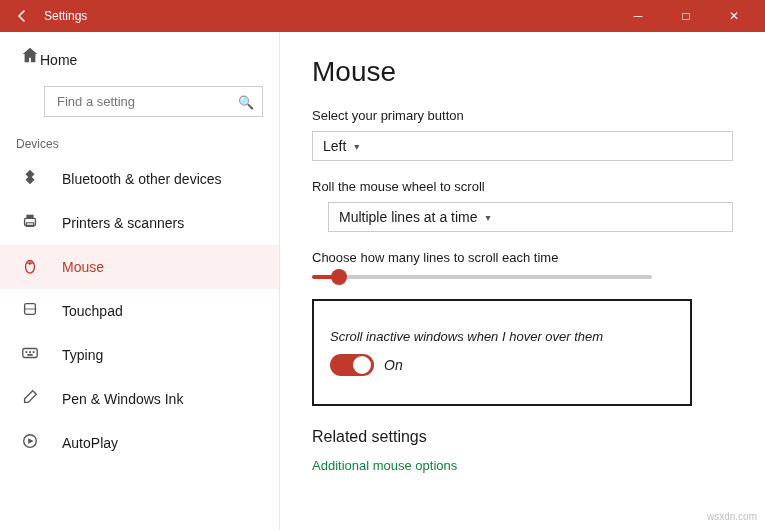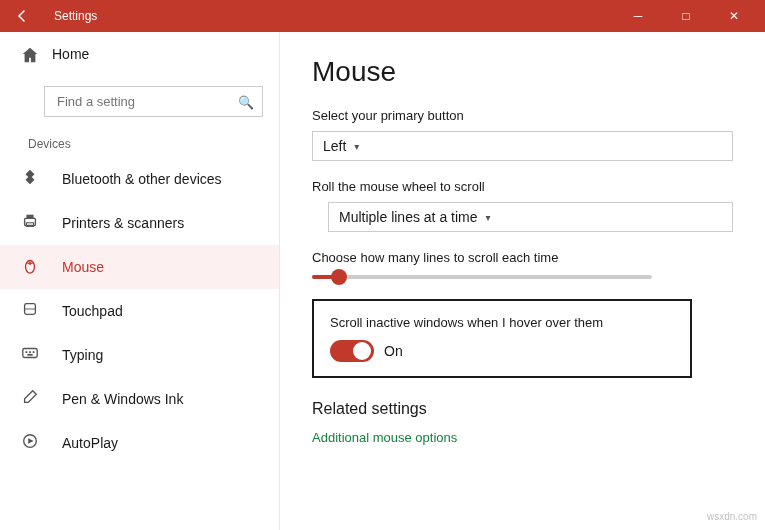--- a/index.html
+++ b/index.html
@@ -28,21 +28,21 @@
       display: flex;
       align-items: center;
       justify-content: center;
       color: white;
       cursor: pointer;
       font-size: 14px;
     }
     .title-bar-title {
       color: white;
       font-size: 12px;
-      margin-left: 18px;
+      margin-left: 8px;
       flex: 1;
     }
     .title-bar-controls {
       display: flex;
       gap: 2px;
     }
     .title-bar-btn {
       width: 46px;
       height: 32px;
       display: flex;
@@ -65,26 +65,25 @@
       width: 280px;
       background: #fff;
       flex-shrink: 0;
       display: flex;
       flex-direction: column;
       border-right: 1px solid #e8e8e8;
       overflow-y: auto;
     }
     .sidebar-home {
       display: flex;
-      align-items: flex-start;
+      align-items: flex-end;
       padding: 14px 20px;
       cursor: pointer;
       font-size: 14px;
       color: #1a1a1a;
-      gap: 12px;
     }
     .sidebar-search {
       margin: 4px 16px 12px;
       position: relative;
       padding-left: 28px;
     }
     .sidebar-search input {
       width: 100%;
       padding: 7px 32px 7px 12px;
       border: 1px solid #ccc;
@@ -95,21 +94,21 @@
     }
     .sidebar-search-icon {
       position: absolute;
       right: 8px;
       top: 50%;
       transform: translateY(-50%);
       color: #666;
       font-size: 13px;
     }
     .sidebar-section-label {
-      padding: 8px 28px 6px;
+      padding: 8px 16px 6px;
       font-size: 12px;
       color: #666;
       font-weight: 400;
     }
     .sidebar-item {
       display: flex;
       align-items: center;
       padding: 11px 20px;
       cursor: pointer;
       font-size: 14px;
@@ -200,23 +199,24 @@
       position: absolute;
       top: 50%;
       left: 8%;
       transform: translate(-50%, -50%);
       cursor: pointer;
     }
 
     
     .highlight-box {
       border: 2px solid #1a1a1a;
-      padding: 14px 16px;
+      padding: 28px 16px;
       margin-bottom: 22px;
       max-width: 380px;
+      font-style: italic;
     }
     .highlight-box-label {
       font-size: 13px;
       color: #1a1a1a;
       margin-bottom: 10px;
     }
     .toggle-row {
       display: flex;
       align-items: center;
       gap: 10px;

